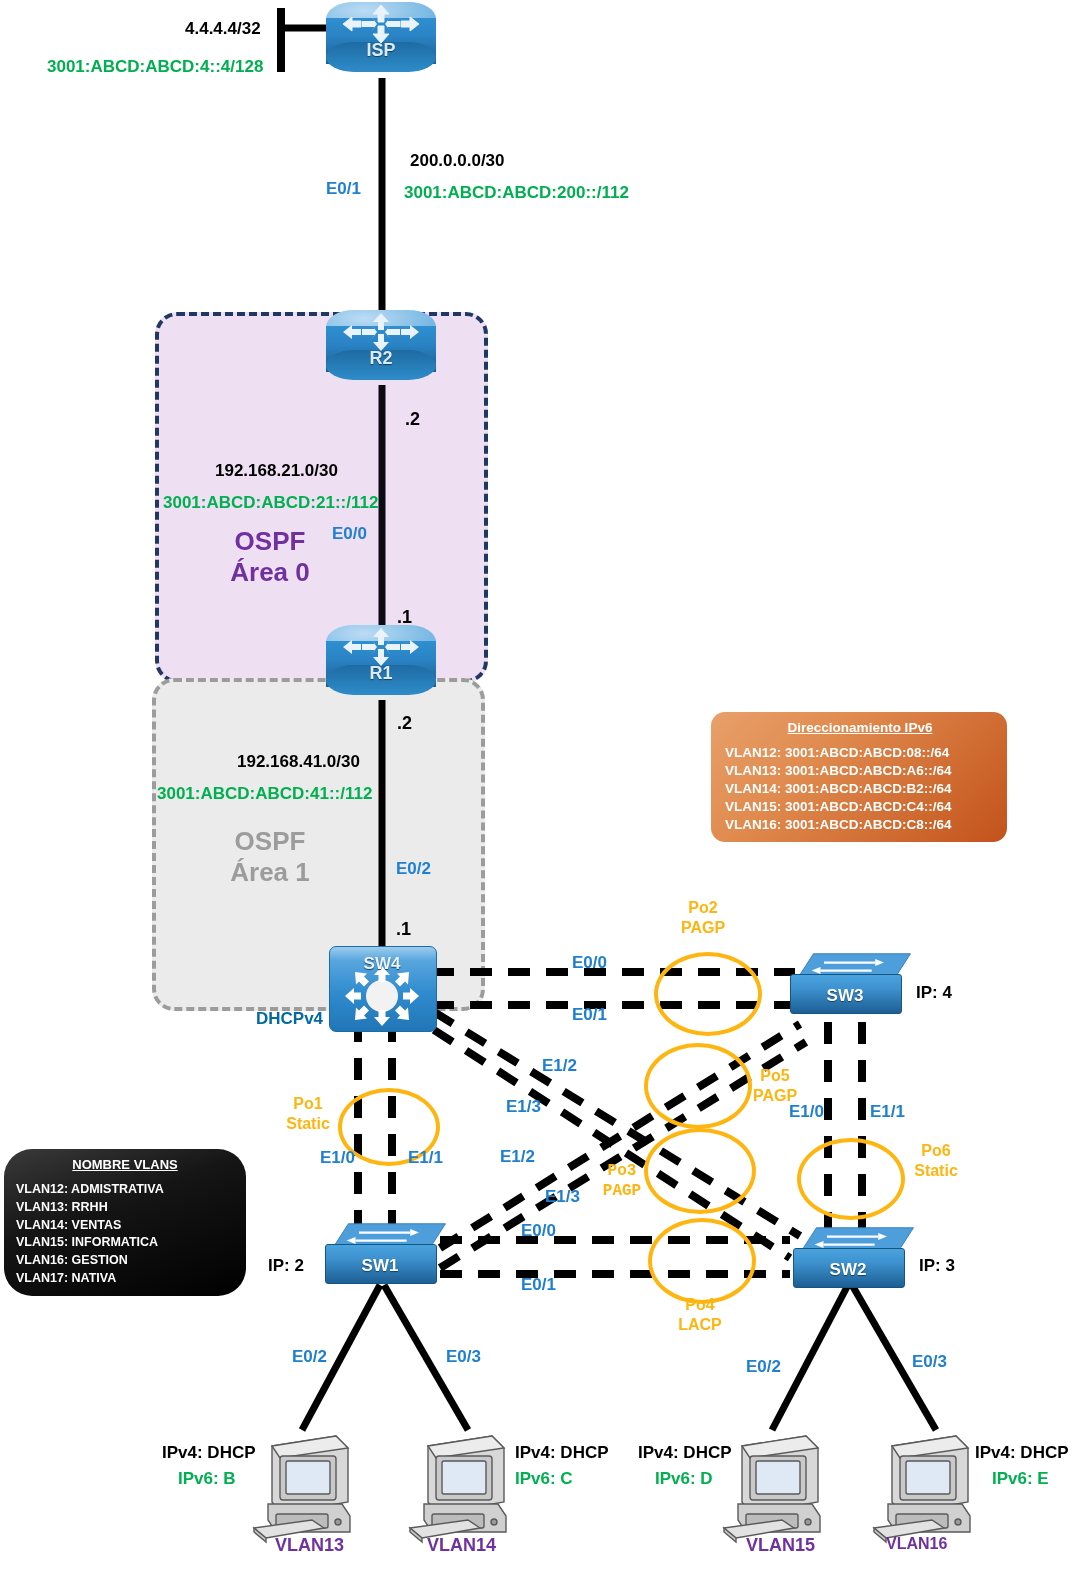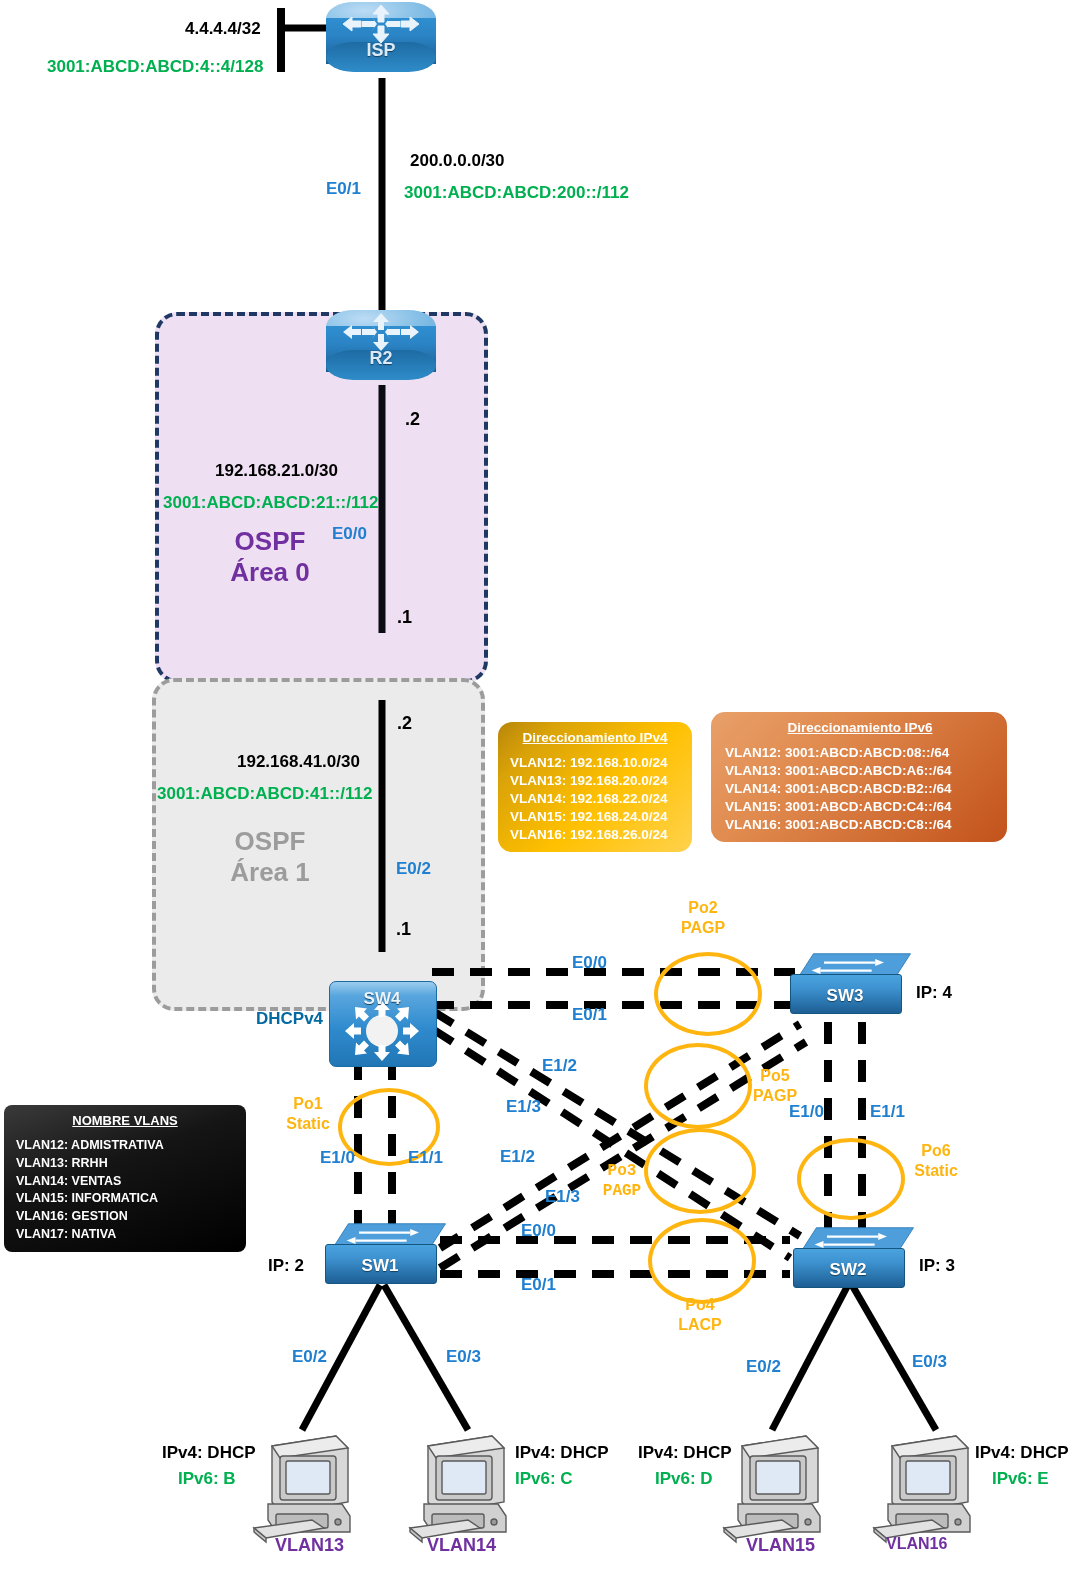--- a/index.html
+++ b/index.html
@@ -54,39 +54,39 @@
     background:linear-gradient(to bottom,#4aa3de 0%,#3d92cf 35%,#1d5f95 100%);
     border:1px solid #14567f;
   }
   .sw .topface{position:absolute;left:0;top:0;width:128px;height:30px;}
   .sw .sname{
     position:absolute;left:0;top:34px;width:110px;text-align:center;
     color:#fff;font-weight:bold;font-size:17px;z-index:6;text-shadow:0 1px 1px #14415f;
   }
 
   
-  .mls{position:absolute;width:86px;height:84px;margin-top:35px;}
+  .mls{position:absolute;width:86px;height:84px;}
   .mls .box{
     position:absolute;left:0;top:0;width:106px;height:84px;border-radius:7px;
     background:linear-gradient(to bottom,#9ccdee 0%, #59a6de 16%, #2f8bce 55%, #2176b5 100%);
     border:1px solid #1b6ba4;
   }
   .mls .mname{
     position:absolute;left:0;top:8px;width:106px;text-align:center;
     color:#eaf4fc;font-weight:bold;font-size:17px;z-index:6;text-shadow:0 1px 1px #14415f;
   }
 
   
   .pc{position:absolute;width:120px;height:116px;}
 
   
   .infobox{position:absolute;border-radius:14px;padding:8px 12px;color:#fff;}
   .ipv4box{background:linear-gradient(135deg,#B8860B 0%, #D9A208 18%, #FFC000 55%, #FFD24D 100%);}
   .ipv6box{background:linear-gradient(135deg,#E8A06A 0%, #E08A4E 35%, #C2521B 100%);}
-  .vlanbox{background:linear-gradient(160deg,#3a3a3a 0%, #151515 40%, #000 100%);border-radius:8px;}
+  .vlanbox{background:linear-gradient(160deg,#3a3a3a 0%, #151515 40%, #000 100%);border-radius:28px;margin-top:44px;}
   .infobox .hd{text-align:center;font-weight:bold;font-size:13.5px;text-decoration:underline;margin-bottom:9px;}
   .infobox .row{font-weight:bold;font-size:13.5px;line-height:1.33;white-space:nowrap;}
   .vlanbox .hd{font-size:13px;}
   .vlanbox .row{font-size:12.5px;line-height:1.42;}
 
   
   .ell{position:absolute;border:4px solid #FFB510;border-radius:50%;background:transparent;}
 </style>
 </head>
 <body>
@@ -208,20 +208,36 @@
         <path d="M39 39 l8 -9 h-5 v-8 h-6 v8 h-5 z"></path>
         <path d="M20 17 h13 l-4 -5 6 8 -6 8 4 -5 h-13 z"></path>
         <path d="M58 17 h-13 l4 -5 -6 8 6 8 -4 -5 h13 z"></path>
         <path d="M1 20 l9 -7 v4 h9 v6 h-9 v4 z"></path>
         <path d="M77 20 l-9 -7 v4 h-9 v6 h9 v4 z"></path>
       </g>
     </svg>
     <div class="rname">R2</div>
   </div>
 
+  <div class="router" style="left:326px;top:625px;">
+    <div class="top"></div>
+    <div class="body"></div>
+    <div class="bot"></div>
+    <svg class="arrows" width="78" height="40" viewBox="0 0 78 40">
+      <g fill="#e9f3fb">
+        <path d="M39 1 l8 9 h-5 v8 h-6 v-8 h-5 z"></path>
+        <path d="M39 39 l8 -9 h-5 v-8 h-6 v8 h-5 z"></path>
+        <path d="M20 17 h13 l-4 -5 6 8 -6 8 4 -5 h-13 z"></path>
+        <path d="M58 17 h-13 l4 -5 -6 8 6 8 -4 -5 h13 z"></path>
+        <path d="M1 20 l9 -7 v4 h9 v6 h-9 v4 z"></path>
+        <path d="M77 20 l-9 -7 v4 h-9 v6 h9 v4 z"></path>
+      </g>
+    </svg>
+    <div class="rname">R1</div>
+  </div>
 
   <div class="mls" style="left:329px;top:946px;">
     <div class="box"></div>
     <div class="mname">SW4</div>
     <svg width="106" height="84" viewBox="0 0 106 84" style="position:absolute;left:0;top:0;z-index:5;">
       <circle cx="53" cy="50" r="16" fill="#f2f2f2"></circle>
       <g fill="#ffffff">
         <path d="M53 20 l8 9 h-4.5 v7 h-7 v-7 h-4.5 z"></path>
         <path d="M53 80 l8 -9 h-4.5 v-7 h-7 v7 h-4.5 z"></path>
         <path d="M16 50 l9 -8 v4.5 h7 v7 h-7 v4.5 z"></path>
@@ -322,28 +338,20 @@
   <div class="lbl blue" style="left:521px;top:1276px;font-size:17px;">E0/1</div>
 
   <div class="lbl blue" style="left:789px;top:1103px;font-size:17px;">E1/0</div>
   <div class="lbl blue" style="left:870px;top:1103px;font-size:17px;">E1/1</div>
 
   <div class="lbl blue" style="left:292px;top:1348px;font-size:17px;">E0/2</div>
   <div class="lbl blue" style="left:446px;top:1348px;font-size:17px;">E0/3</div>
   <div class="lbl blue" style="left:746px;top:1358px;font-size:17px;">E0/2</div>
   <div class="lbl blue" style="left:912px;top:1353px;font-size:17px;">E0/3</div>
 
-  <div class="infobox ipv4box" style="left:498px;top:722px;width:170px;">
-    <div class="hd">Direccionamiento IPv4</div>
-    <div class="row">VLAN12: 192.168.10.0/24</div>
-    <div class="row">VLAN13: 192.168.20.0/24</div>
-    <div class="row">VLAN14: 192.168.22.0/24</div>
-    <div class="row">VLAN15: 192.168.24.0/24</div>
-    <div class="row">VLAN16: 192.168.26.0/24</div>
-  </div>
 
   <div class="infobox ipv6box" style="left:711px;top:712px;width:270px;padding-left:14px;">
     <div class="hd">Direccionamiento IPv6</div>
     <div class="row">VLAN12: 3001:ABCD:ABCD:08::/64</div>
     <div class="row">VLAN13: 3001:ABCD:ABCD:A6::/64</div>
     <div class="row">VLAN14: 3001:ABCD:ABCD:B2::/64</div>
     <div class="row">VLAN15: 3001:ABCD:ABCD:C4::/64</div>
     <div class="row">VLAN16: 3001:ABCD:ABCD:C8::/64</div>
   </div>
 

